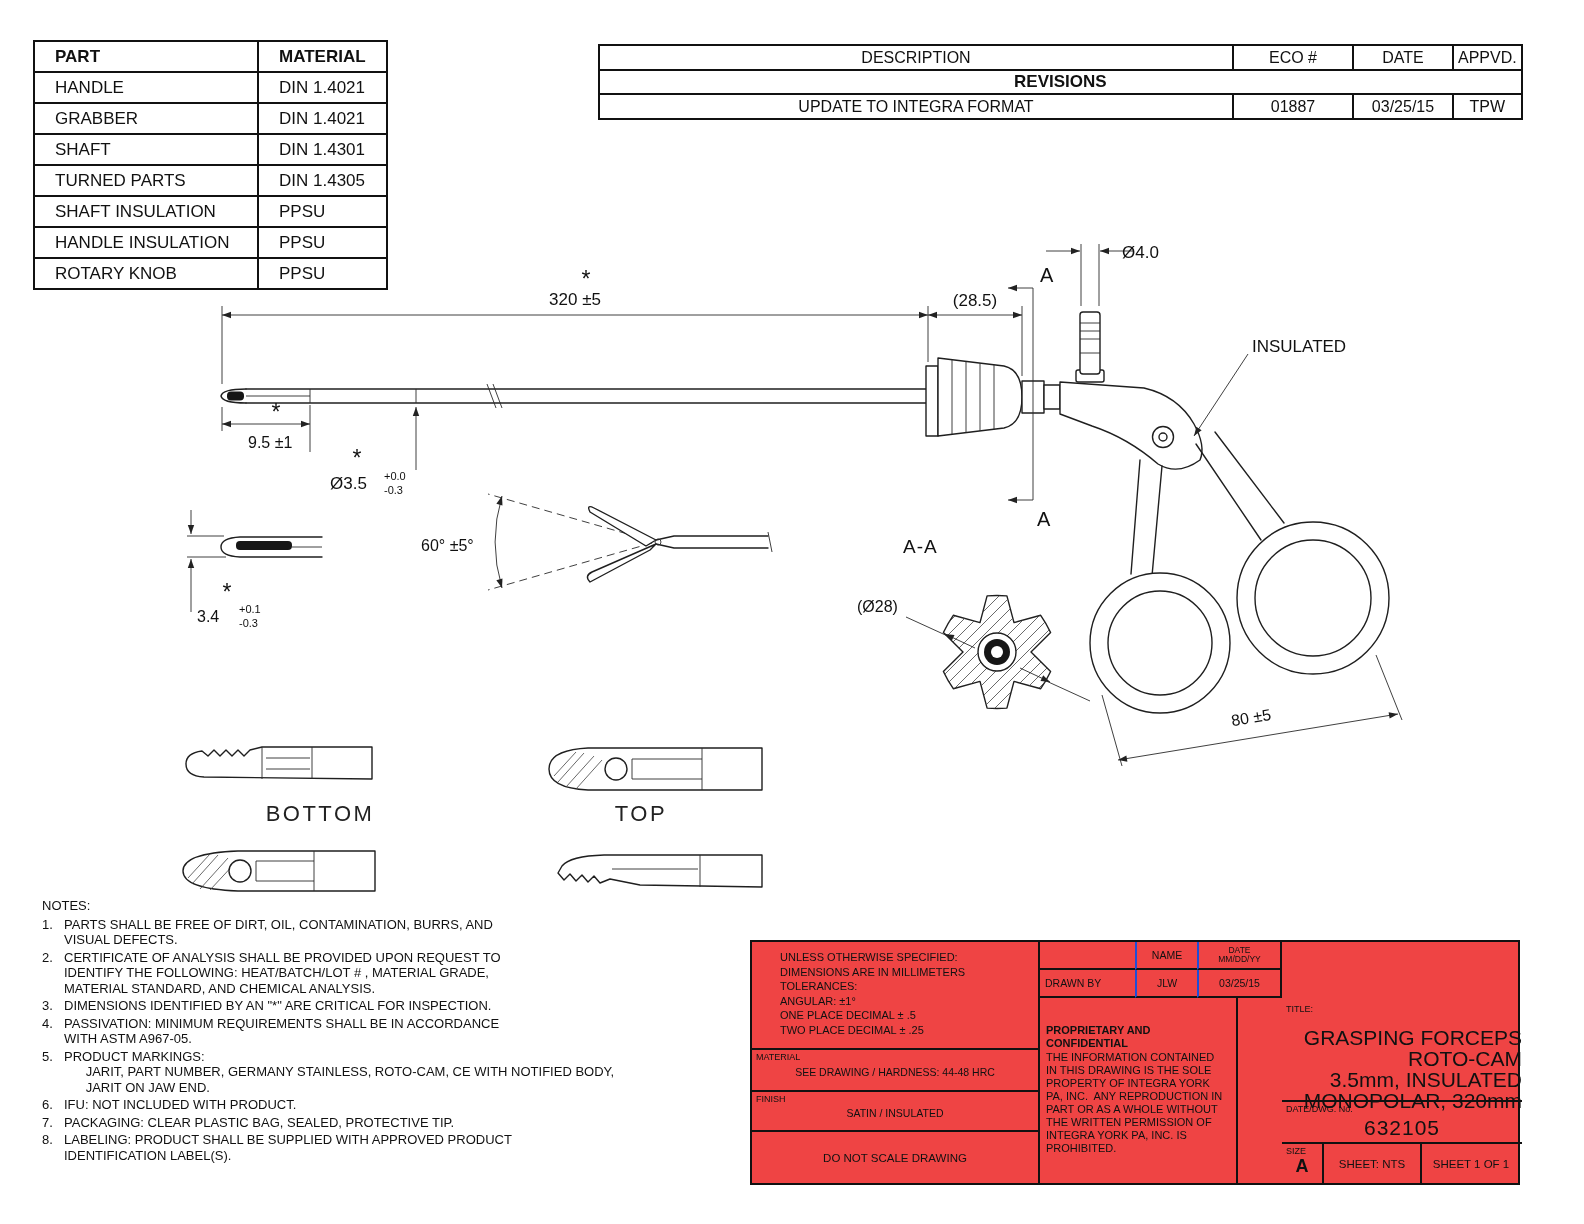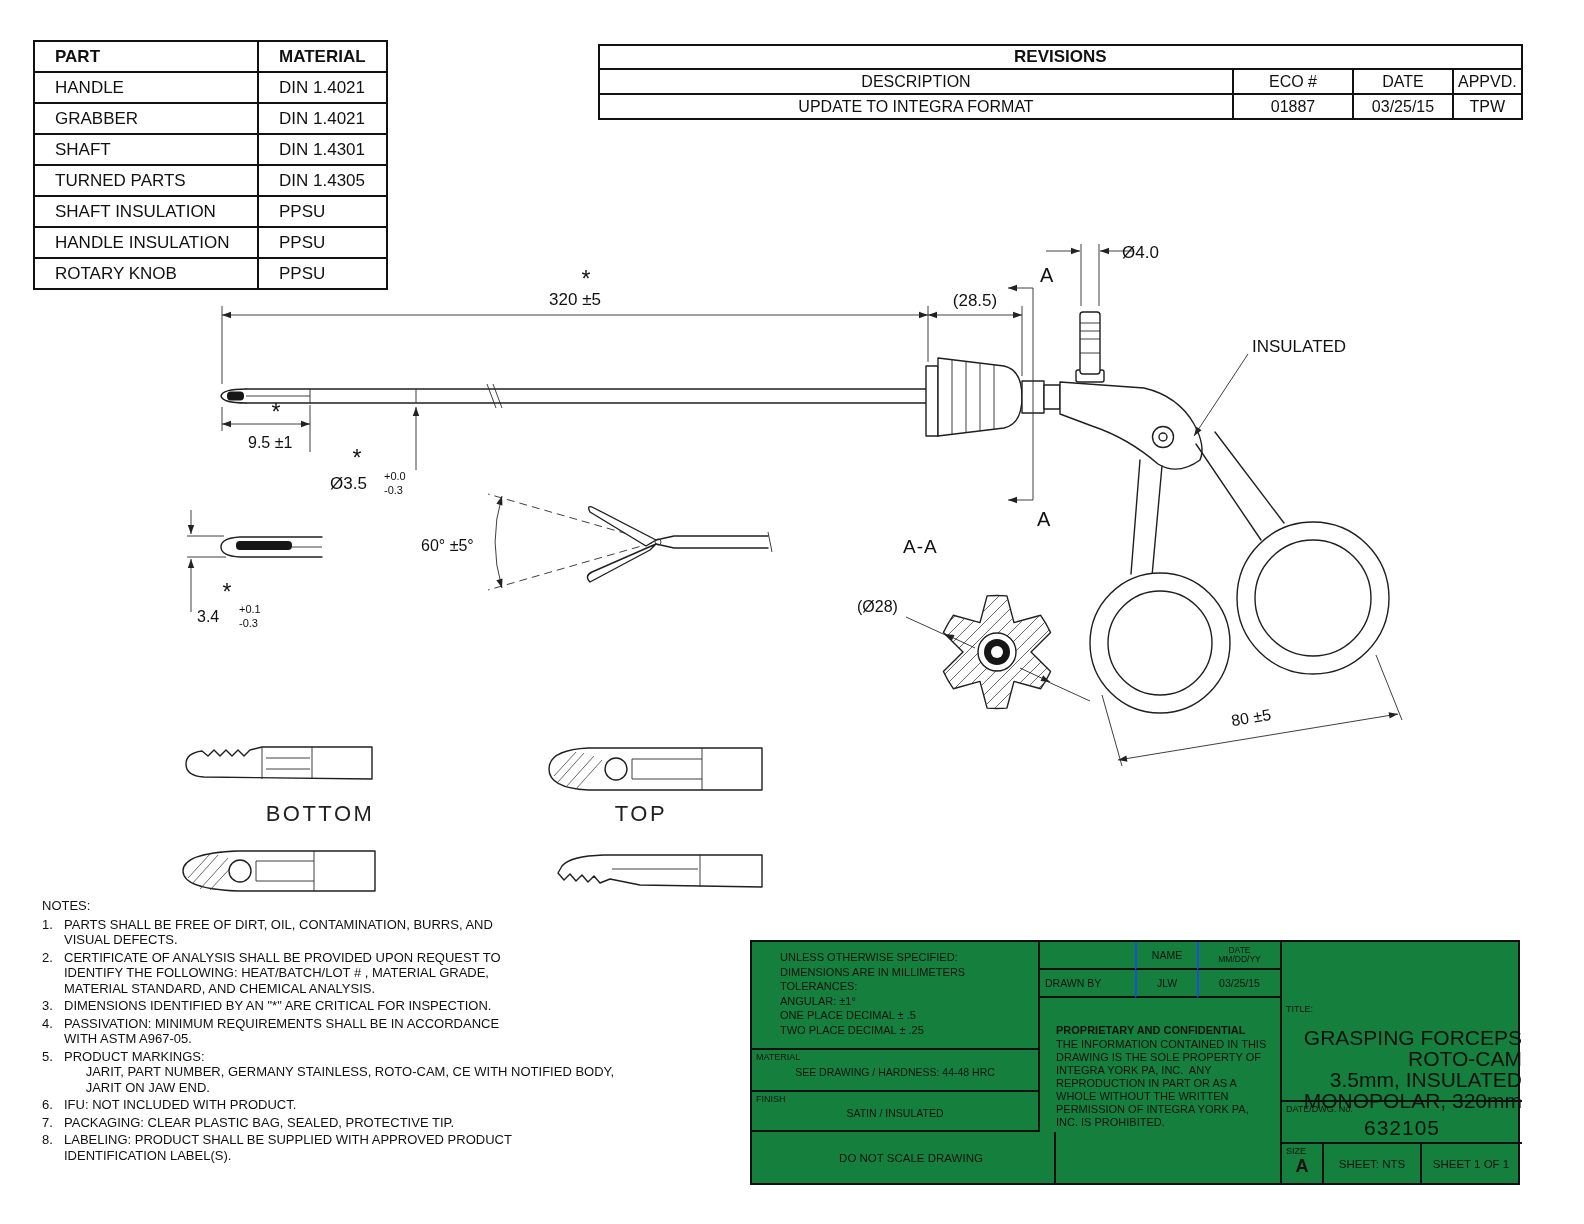--- a/index.html
+++ b/index.html
@@ -20,35 +20,35 @@
   .rev-title{font-weight:700;height:21px !important;font-size:17px !important;}
 
   
   .notes{position:absolute;left:42px;top:898px;z-index:2;font-size:13px;line-height:15.5px;}
   .notes-header{margin-bottom:3px;}
   .note{display:flex;margin-bottom:2px;}
   .note-num{width:22px;flex:none;}
   .note-text{white-space:pre-wrap;}
 
   
-  .tblock{position:absolute;left:750px;top:940px;width:770px;height:245px;border:2px solid #111;z-index:2;background:#15803d;}
+  .tblock{position:absolute;left:750px;top:940px;width:770px;height:245px;border:2px solid #111;z-index:2;background:#ef4444;}
   .tb{position:absolute;}
   .pre{white-space:pre-line;}
   .tb-tol{left:0;top:0;width:288px;height:108px;border-right:2px solid #111;border-bottom:2px solid #111;padding:8px 6px 0 28px;font-size:11px;line-height:14.5px;}
   .tb-mat{left:0;top:108px;width:288px;height:42px;border-right:2px solid #111;border-bottom:2px solid #111;}
   .tb-fin{left:0;top:150px;width:288px;height:40px;border-right:2px solid #111;border-bottom:2px solid #111;}
-  .tb-dns{left:16px;top:190px;width:288px;height:51px;border-right:2px solid #111;display:flex;align-items:center;justify-content:center;font-size:11.5px;}
+  .tb-dns{left:0;top:190px;width:288px;height:51px;border-right:2px solid #111;display:flex;align-items:center;justify-content:center;font-size:11.5px;}
   .cell-label{position:absolute;left:4px;top:2px;font-size:9px;}
   .cell-val{position:absolute;left:0;right:0;top:56%;transform:translateY(-50%);text-align:center;font-size:10.5px;}
   .tb-nd{left:288px;top:0;width:242px;height:56px;border-right:2px solid #111;display:grid;grid-template-columns:95px 62px 1fr;grid-template-rows:28px 28px;}
   .ndc{border-bottom:2px solid #111;display:flex;align-items:center;justify-content:center;font-size:10.5px;text-align:center;}
   .ndc.c2,.ndc.c3{border-left:2px solid #1d4ed8;}
   .ndc.left{justify-content:flex-start;padding-left:5px;}
   .ndc.small{font-size:8.5px;line-height:9px;white-space:pre-line;}
-  .tb-prop{left:288px;top:56px;width:242px;height:185px;border-right:2px solid #111;padding:26px 8px 0 16px;font-size:11px;line-height:13px;}
+  .tb-prop{left:288px;top:56px;width:198px;height:185px;border-right:2px solid #111;padding:26px 8px 0 6px;font-size:11px;line-height:13px;}
   .prop-title{font-weight:700;margin-bottom:1px;}
   .prop-text{white-space:pre-wrap;}
   .tb-logo{left:530px;top:0;width:240px;height:60px;border-bottom:2px solid #111;}
   .company{position:absolute;left:10px;top:17px;font-size:20px;font-weight:700;letter-spacing:2px;}
   .logo-mark{position:absolute;left:122px;top:13px;}
   .address{position:absolute;left:150px;top:9px;font-size:9.5px;line-height:11.5px;white-space:pre-line;}
   .tb-title{left:530px;top:60px;width:240px;height:100px;border-bottom:2px solid #111;}
   .title-lines{margin-top:25px;text-align:right;font-size:21px;line-height:21px;}
   .tb-part{left:530px;top:160px;width:240px;height:42px;border-bottom:2px solid #111;}
   .part-num{margin-top:14px;text-align:center;font-size:21px;letter-spacing:1px;}
@@ -252,27 +252,27 @@
 
 <table class="rev-table">
   <colgroup>
         <col style="width:634px">
         <col style="width:120px">
         <col style="width:100px">
         <col style="width:68px">
       </colgroup>
   <tbody>
         <tr>
-    <td class="rev-title" colspan="4">REVISIONS</td>
-  </tr>
-  <tr>
     <td>DESCRIPTION</td>
     <td>ECO #</td>
     <td>DATE</td>
     <td>APPVD.</td>
+  </tr>
+  <tr>
+    <td class="rev-title" colspan="4">REVISIONS</td>
   </tr>
   <tr>
     <td>UPDATE TO INTEGRA FORMAT</td>
     <td>01887</td>
     <td>03/25/15</td>
     <td>TPW</td>
   </tr>
 </tbody>
     </table>
 

